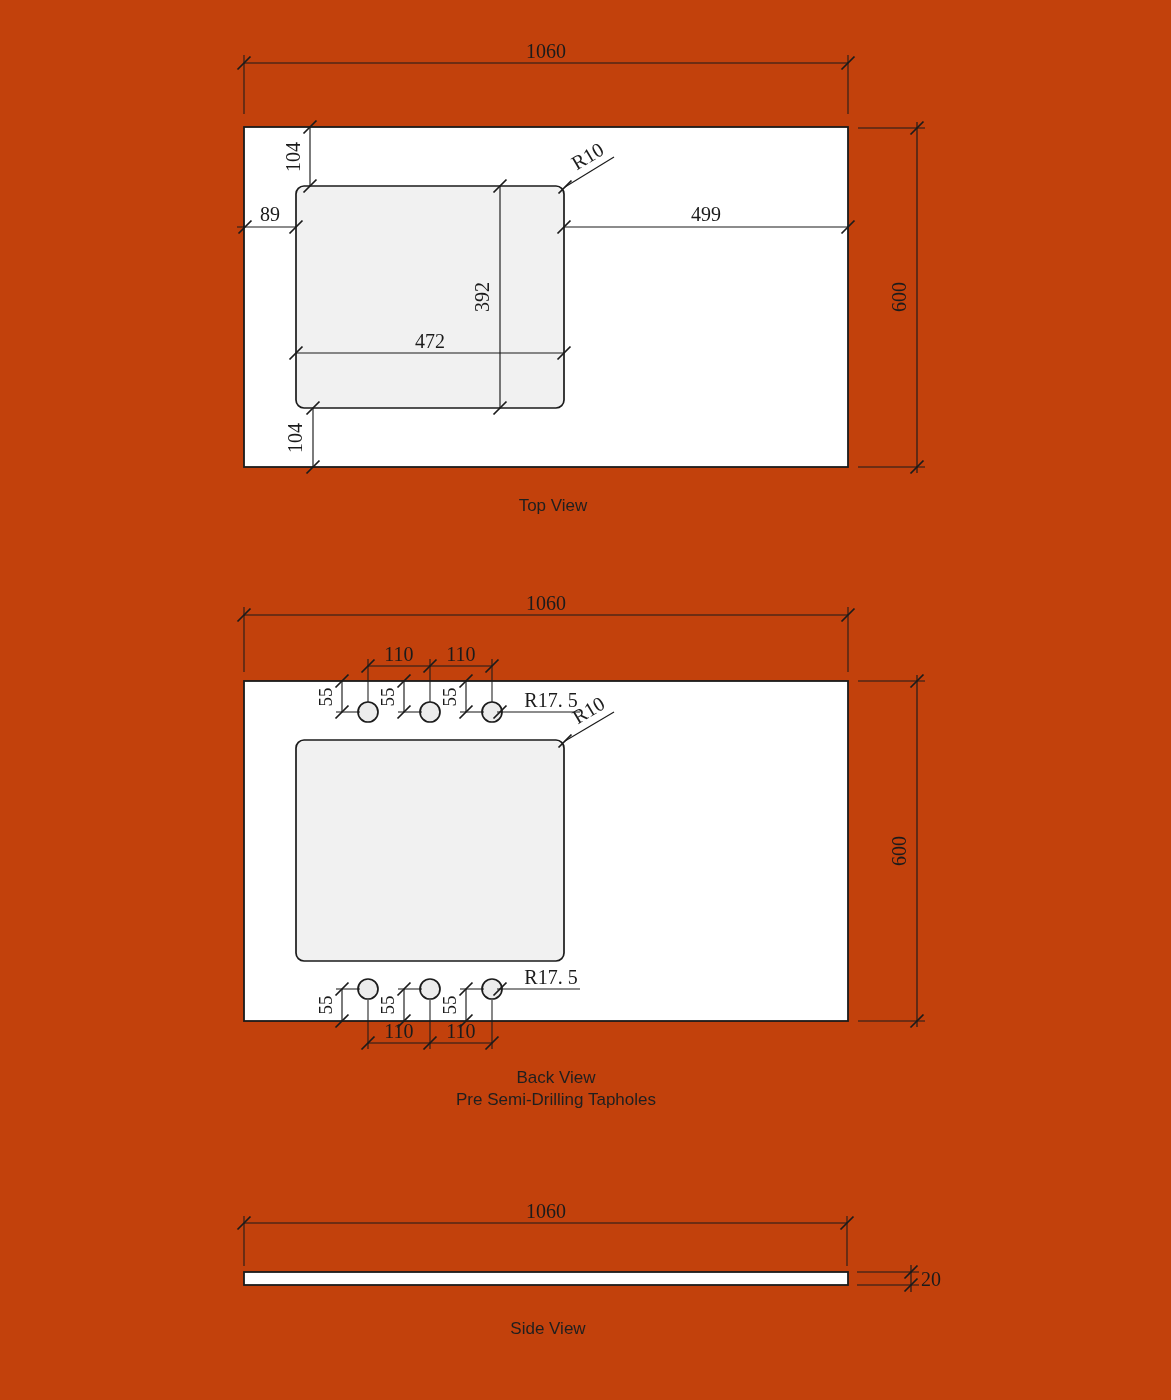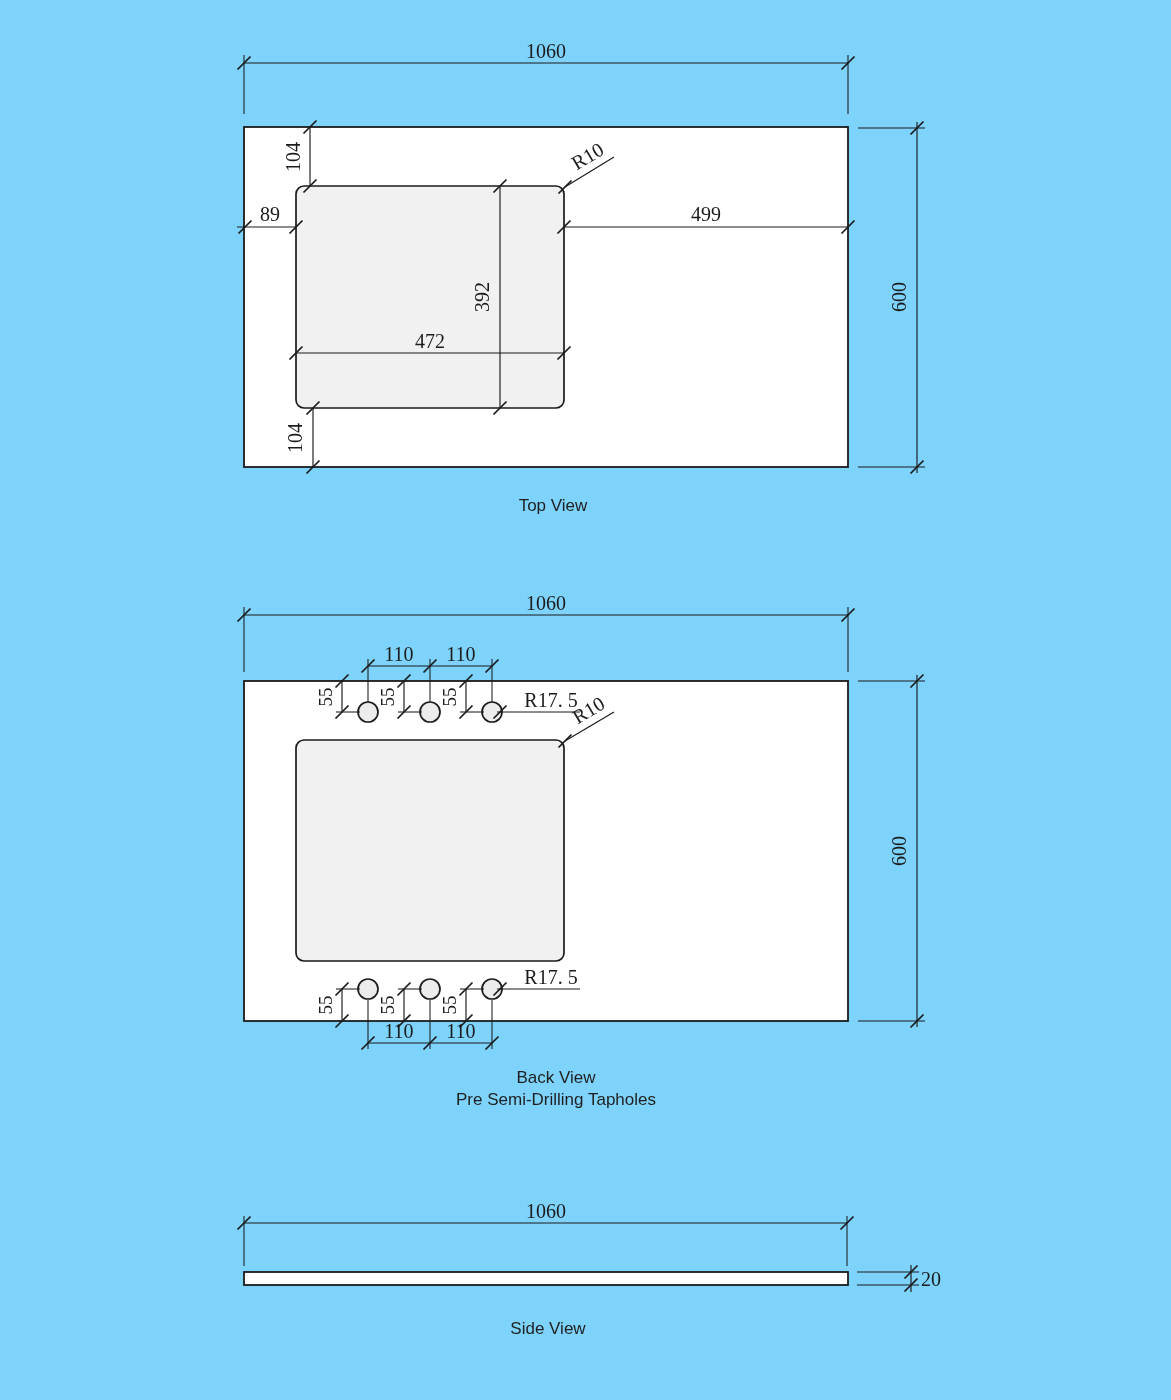--- a/index.html
+++ b/index.html
@@ -1,16 +1,16 @@
 <!DOCTYPE html>
 <html><head>
 <meta charset="utf-8">
 <style>
   html,body{margin:0;padding:0;background:#ffffff;}
-  .page{position:relative;width:1171px;height:1400px;background:#7dd3fc;overflow:hidden;
+  .page{position:relative;width:1171px;height:1400px;background:#c2410c;overflow:hidden;
         font-family:"Liberation Sans",sans-serif;text-align:right;}
   svg{display:block;}
   .outline{fill:#ffffff;stroke:#1b1b1b;stroke-width:1.8;}
   .cutout{fill:#f1f1f1;stroke:#1b1b1b;stroke-width:1.7;}
   .hole{fill:#ececec;stroke:#1b1b1b;stroke-width:1.7;}
   .dimline{stroke:#1b1b1b;stroke-width:1.15;fill:none;}
   .extline{stroke:#1b1b1b;stroke-width:1.05;fill:none;}
   .tick{stroke:#1b1b1b;stroke-width:1.7;fill:none;}
   .dim-text{font-family:"Liberation Serif",serif;font-size:20px;fill:#1b1b1b;}
   .dim-text-sm{font-family:"Liberation Serif",serif;font-size:19px;fill:#1b1b1b;}

